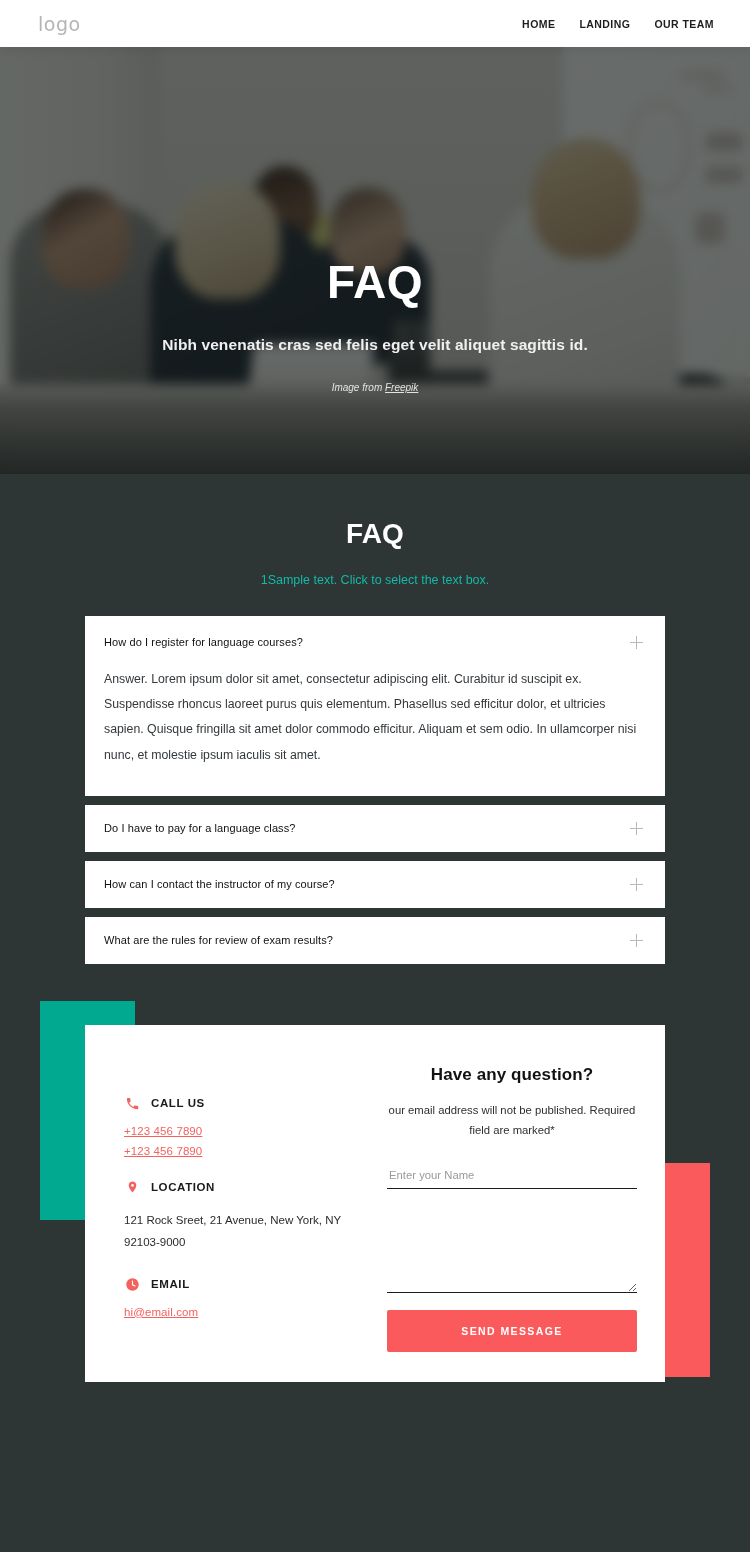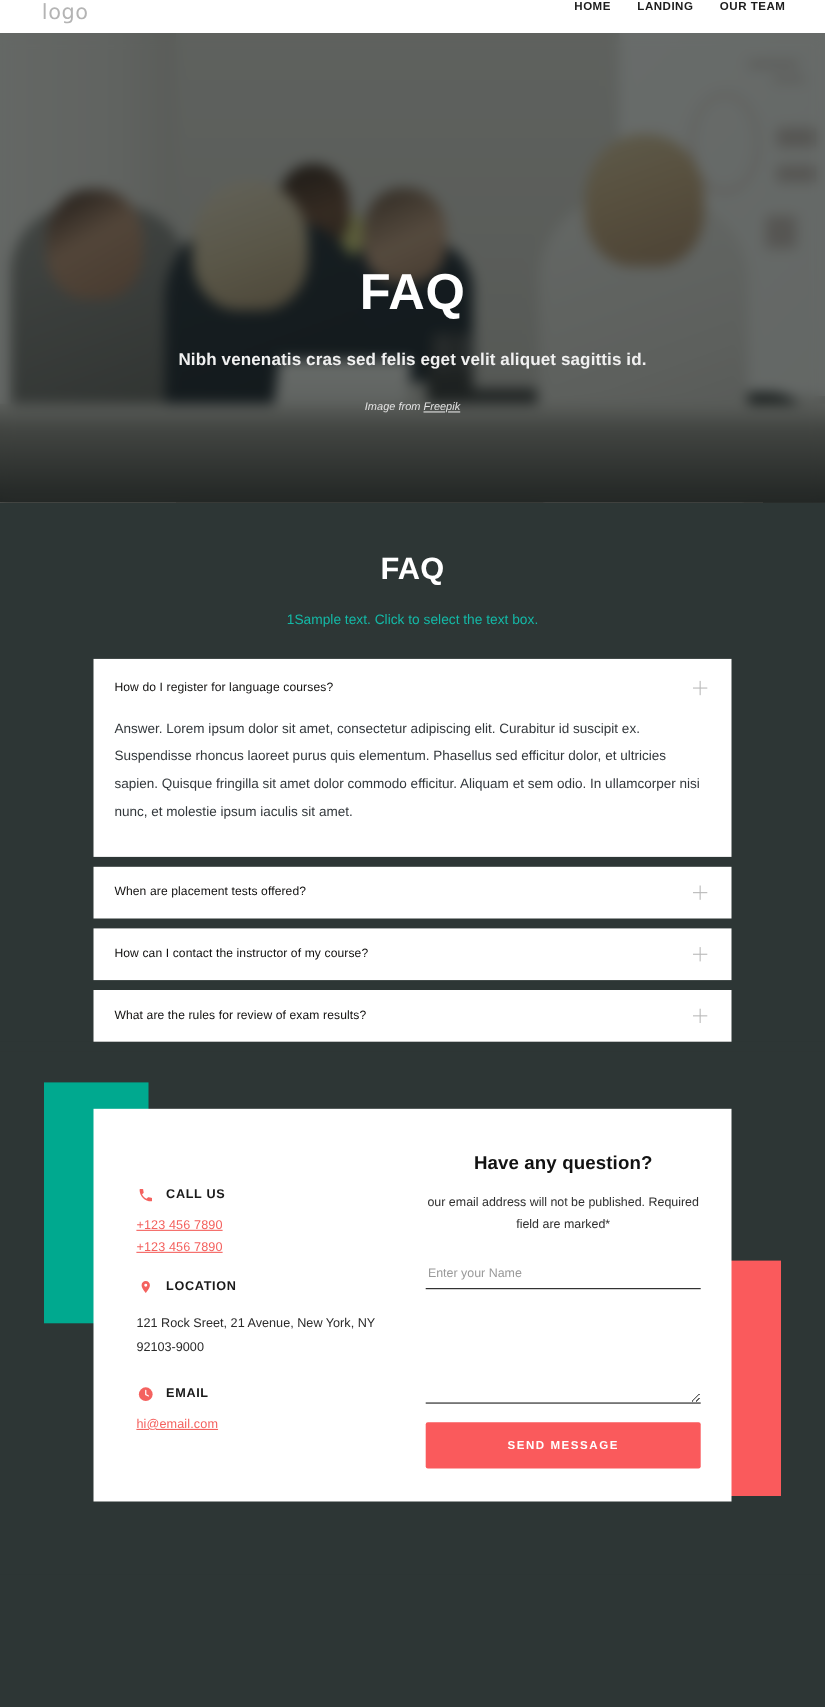--- a/index.html
+++ b/index.html
@@ -7,24 +7,24 @@
   html, body {
     width: 750px;
     background: #2d3635;
     font-family: "Liberation Sans", sans-serif;
     -webkit-font-smoothing: antialiased;
   }
   .page { width: 750px; position: relative; overflow: hidden; }
 
   
   .navbar {
-    height: 30px;
+    height: 47px;
     background: #ffffff;
     display: flex;
-    align-items: flex-start;
+    align-items: center;
     justify-content: space-between;
     padding: 0 36px 0 38px;
     position: relative;
     z-index: 20;
   }
   .logo {
     font-family: "DejaVu Sans", sans-serif;
     font-size: 19px;
     color: #b4b4b4;
     letter-spacing: 0.5px;
@@ -291,27 +291,27 @@
     <div class="accordion">
 
       <div class="acc-item open">
         <div class="acc-head">
           <span class="acc-q">How do I register for language courses?</span>
           <span class="acc-plus"></span>
         </div>
         <div class="acc-body">Answer. Lorem ipsum dolor sit amet, consectetur adipiscing elit. Curabitur id suscipit ex. Suspendisse rhoncus laoreet purus quis elementum. Phasellus sed efficitur dolor, et ultricies sapien. Quisque fringilla sit amet dolor commodo efficitur. Aliquam et sem odio. In ullamcorper nisi nunc, et molestie ipsum iaculis sit amet.</div>
       </div>
 
-
       <div class="acc-item">
         <div class="acc-head">
-          <span class="acc-q">When are placement tests offered?</span>
+          <span class="acc-q">Do I have to pay for a language class?</span>
           <span class="acc-plus"></span>
         </div>
       </div>
+
 
       <div class="acc-item">
         <div class="acc-head">
           <span class="acc-q">How can I contact the instructor of my course?</span>
           <span class="acc-plus"></span>
         </div>
       </div>
 
       <div class="acc-item">
         <div class="acc-head">

